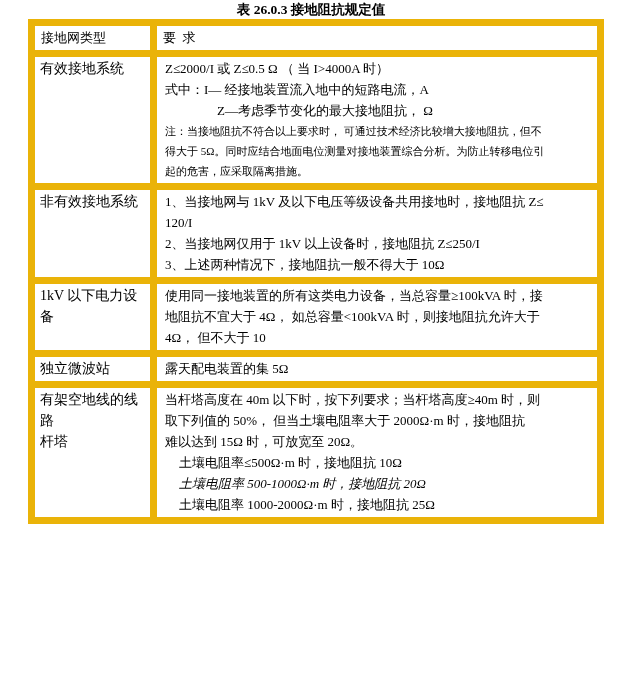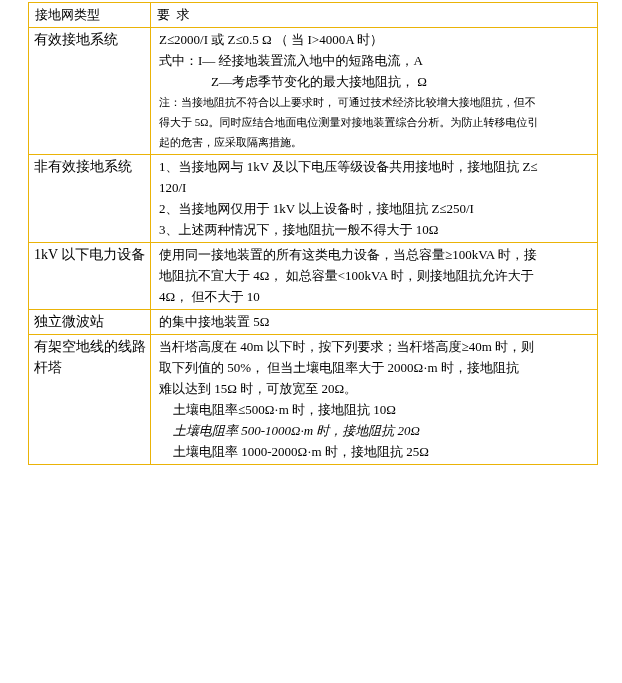--- a/index.html
+++ b/index.html
@@ -25,21 +25,21 @@
     padding-top: 2px;
   }
   table.spec-table {
     border-collapse: collapse;
     table-layout: fixed;
     width: 569px;
     margin-left: 28px;
     margin-top: 2px;
   }
   .spec-table th, .spec-table td {
-    border: 1px solid #eab308;
+    border: 7px solid #eab308;
     vertical-align: top;
     padding: 1px 4px 2px 6px;
   }
   .spec-table th {
     font-weight: normal;
     text-align: left;
     font-size: 13px;
     line-height: 21px;
     white-space: pre;
   }
@@ -57,20 +57,21 @@
   }
   .line { line-height: 21px; }
   .line.note-line { line-height: 19px; }
   .seg-m { font-size: 13px; }
   .seg-n { font-size: 11px; }
 </style>
 </head>
 <body>
 
 <div class="page">
+  <div class="doc-title">表 26.0.3 接地阻抗规定值</div>
 
   <table class="spec-table">
     <colgroup>
       <col style="width:122px">
       <col style="width:447px">
     </colgroup>
     <thead>
       <tr>
         <th>接地网类型</th>
         <th>要  求</th>
@@ -101,21 +102,21 @@
           <td class="c1">1kV 以下电力设备</td>
           <td class="c2">
             <div class="line"><span class="seg-m">使用同一接地装置的所有这类电力设备，当总容量≥100kVA 时，接</span></div>
             <div class="line"><span class="seg-m">地阻抗不宜大于 4Ω， 如总容量&lt;100kVA 时，则接地阻抗允许大于</span></div>
             <div class="line"><span class="seg-m">4Ω，  但不大于 10</span></div>
           </td>
         </tr>
         <tr>
           <td class="c1">独立微波站</td>
           <td class="c2">
-            <div class="line"><span class="seg-m">的集中接地装置 5Ω</span></div>
+            <div class="line"><span class="seg-m">露天配电装置的集 5Ω</span></div>
           </td>
         </tr>
         <tr>
           <td class="c1">有架空地线的线路
 杆塔</td>
           <td class="c2">
             <div class="line"><span class="seg-m">当杆塔高度在 40m 以下时，按下列要求；当杆塔高度≥40m 时，则</span></div>
             <div class="line"><span class="seg-m">取下列值的 50%， 但当土壤电阻率大于 2000Ω·m 时，接地阻抗</span></div>
             <div class="line"><span class="seg-m">难以达到 15Ω  时，可放宽至 20Ω。</span></div>
             <div class="line" style="padding-left: 14px;"><span class="seg-m">土壤电阻率≤500Ω·m 时，接地阻抗 10Ω</span></div>

